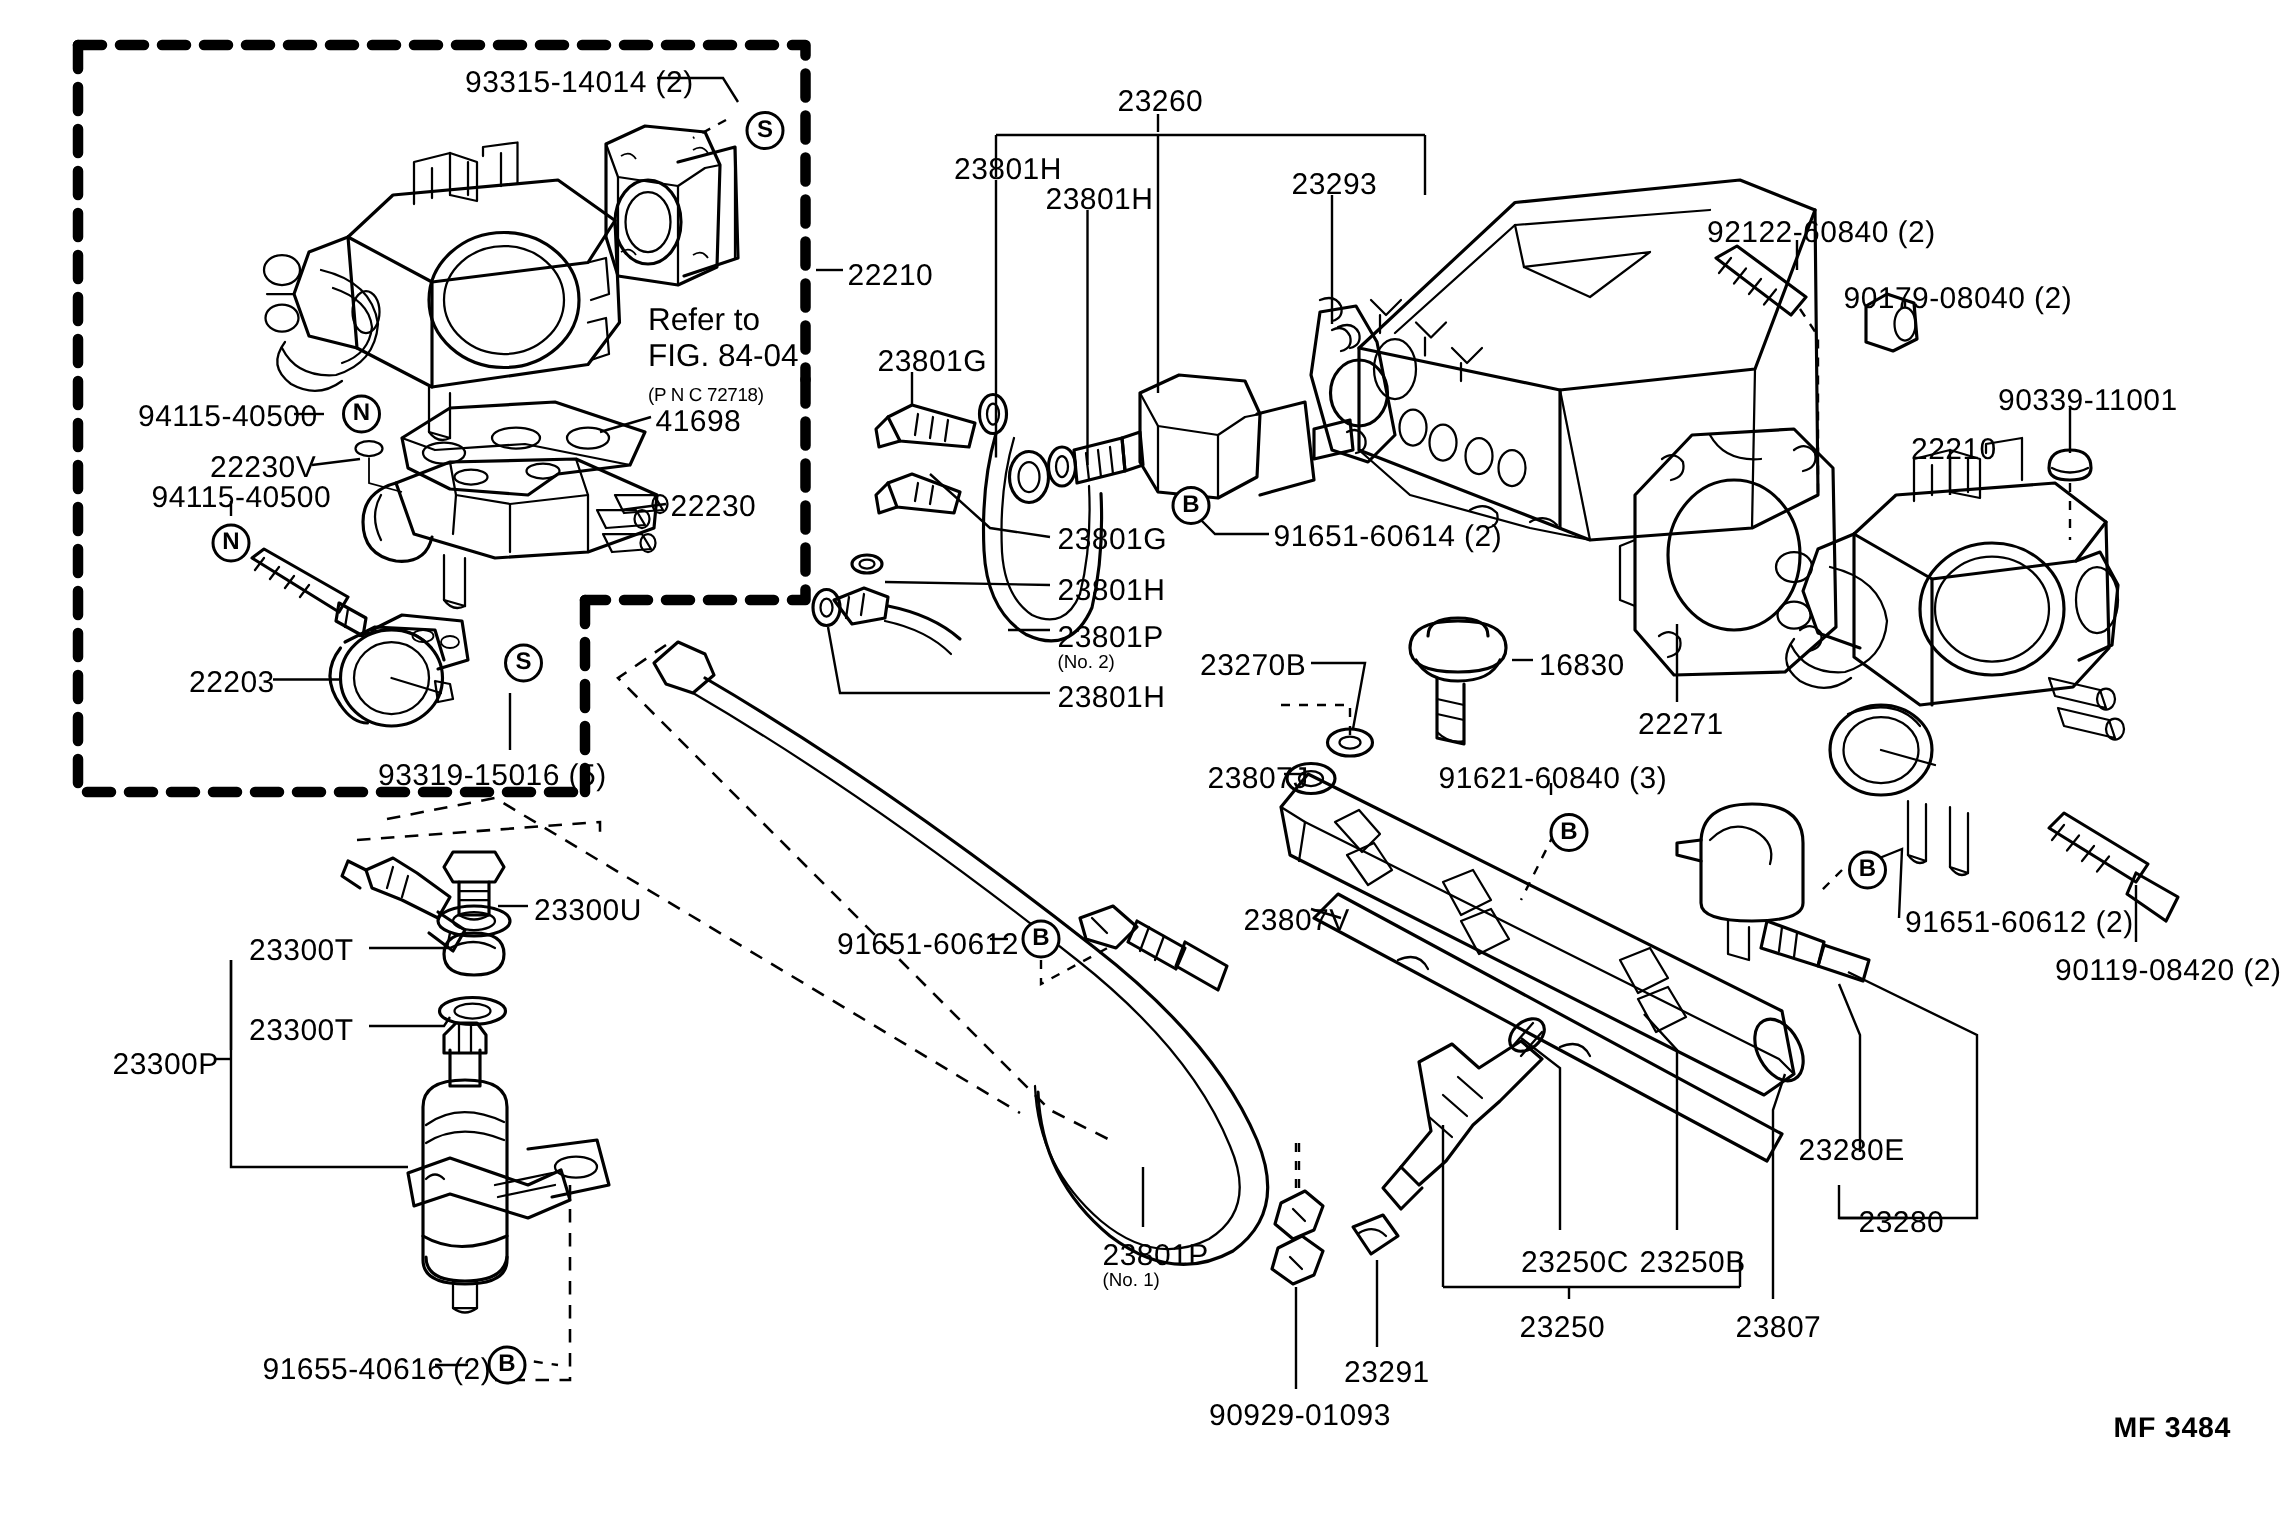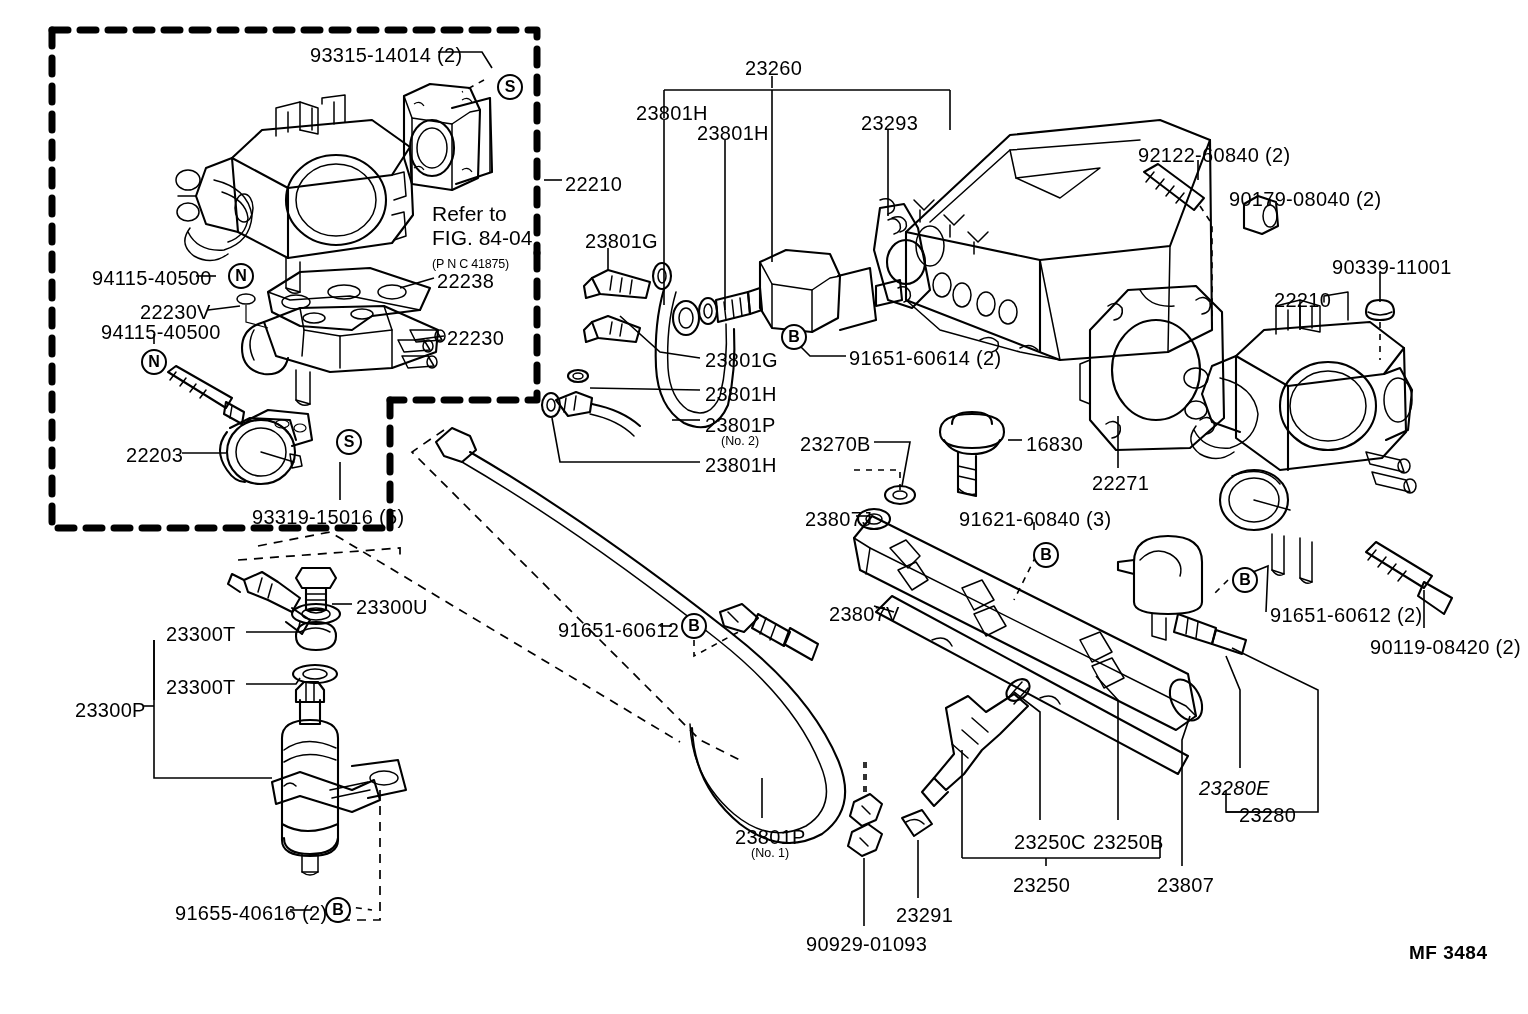--- a/index.html
+++ b/index.html
@@ -30,21 +30,20 @@
     white-space:nowrap;
     line-height:1.05;
     color:#000;
   }
   .lbl.big{font-size:20px;}
   .sub{
     display:block;
     font-size:12.5px;
     letter-spacing:0px;
     margin-top:-1px;
-    margin-left:16px;
   }
   .refer{
     position:absolute;
     font-size:21px;
     line-height:1.12;
     white-space:nowrap;
   }
   .refer .r3{font-size:12.5px;letter-spacing:-0.2px;}
   .code{
     position:absolute;
@@ -551,21 +550,21 @@
   <div id="labelLayer">
       <div class="lbl big" style="left: 310px; top: 45px;"><span>93315-14014 (2)</span></div>
       <div class="lbl big" style="left: 745px; top: 58px;"><span>23260</span></div>
       <div class="lbl big" style="left: 636px; top: 103px;"><span>23801H</span></div>
       <div class="lbl big" style="left: 697px; top: 123px;"><span>23801H</span></div>
       <div class="lbl big" style="left: 861px; top: 113px;"><span>23293</span></div>
       <div class="lbl big" style="left: 1138px; top: 145px;"><span>92122-60840 (2)</span></div>
       <div class="lbl big" style="left: 565px; top: 174px;"><span>22210</span></div>
       <div class="lbl big" style="left: 1229px; top: 189px;"><span>90179-08040 (2)</span></div>
       <div class="lbl big" style="left: 585px; top: 231px;"><span>23801G</span></div>
-      <div class="lbl big" style="left: 437px; top: 271px;"><span>22238</span></div>
+      <div class="lbl big" style="left: 437px; top: 271px;"><span>41698</span></div>
       <div class="lbl big" style="left: 1332px; top: 257px;"><span>90339-11001</span></div>
       <div class="lbl big" style="left: 92px; top: 268px;"><span>94115-40500</span></div>
       <div class="lbl big" style="left: 1274px; top: 290px;"><span>22210</span></div>
       <div class="lbl big" style="left: 140px; top: 302px;"><span>22230V</span></div>
       <div class="lbl big" style="left: 447px; top: 328px;"><span>22230</span></div>
       <div class="lbl big" style="left: 101px; top: 322px;"><span>94115-40500</span></div>
       <div class="lbl big" style="left: 705px; top: 350px;"><span>23801G</span></div>
       <div class="lbl big" style="left: 849px; top: 348px;"><span>91651-60614 (2)</span></div>
       <div class="lbl big" style="left: 705px; top: 384px;"><span>23801H</span></div>
       <div class="lbl big" style="left: 705px; top: 415px;"><span>23801P</span><span class="sub">(No. 2)</span></div>
@@ -578,21 +577,21 @@
       <div class="lbl big" style="left: 959px; top: 509px;"><span>91621-60840 (3)</span></div>
       <div class="lbl big" style="left: 252px; top: 507px;"><span>93319-15016 (5)</span></div>
       <div class="lbl big" style="left: 356px; top: 597px;"><span>23300U</span></div>
       <div class="lbl big" style="left: 829px; top: 604px;"><span>23807V</span></div>
       <div class="lbl big" style="left: 1270px; top: 605px; text-align: center;"><span>91651-60612 (2)</span></div>
       <div class="lbl big" style="left: 166px; top: 624px;"><span>23300T</span></div>
       <div class="lbl big" style="left: 558px; top: 620px;"><span>91651-60612</span></div>
       <div class="lbl big" style="left: 1370px; top: 637px;"><span>90119-08420 (2)</span></div>
       <div class="lbl big" style="left: 166px; top: 677px;"><span>23300T</span></div>
       <div class="lbl big" style="left: 75px; top: 700px;"><span>23300P</span></div>
-      <div class="lbl big" style="left: 1199px; top: 778px; font-style: italic;"><span>23280E</span></div>
+      <div class="lbl big" style="left: 1199px; top: 757px;"><span>23280E</span></div>
       <div class="lbl big" style="left: 1239px; top: 805px;"><span>23280</span></div>
       <div class="lbl big" style="left: 735px; top: 827px;"><span>23801P</span><span class="sub">(No. 1)</span></div>
       <div class="lbl big" style="left: 1014px; top: 832px; text-align: right;"><span>23250C</span></div>
       <div class="lbl big" style="left: 1093px; top: 832px;"><span>23250B</span></div>
       <div class="lbl big" style="left: 1013px; top: 875px;"><span>23250</span></div>
       <div class="lbl big" style="left: 1157px; top: 875px; text-align: center;"><span>23807</span></div>
       <div class="lbl big" style="left: 896px; top: 905px;"><span>23291</span></div>
       <div class="lbl big" style="left: 175px; top: 903px;"><span>91655-40616 (2)</span></div>
       <div class="lbl big" style="left: 806px; top: 934px;"><span>90929-01093</span></div>
     </div>
@@ -604,18 +603,18 @@
       <div class="rcircle" style="left: 781px; top: 324px;">B</div>
       <div class="rcircle" style="left: 1033px; top: 542px;">B</div>
       <div class="rcircle" style="left: 1232px; top: 567px;">B</div>
       <div class="rcircle" style="left: 681px; top: 613px;">B</div>
       <div class="rcircle" style="left: 325px; top: 897px;">B</div>
     </div>
 
   <div class="refer" style="left:432px; top:202px;">
     <span>Refer to</span><br>
     <span>FIG. 84-04</span><br>
-    <span class="r3">(P N C 41875)</span>
+    <span class="r3">(P N C 72718)</span>
   </div>
 
   <div class="code" style="left:1409px; top:942px;">MF 3484</div>
 
 </div>
 
 </body></html>

